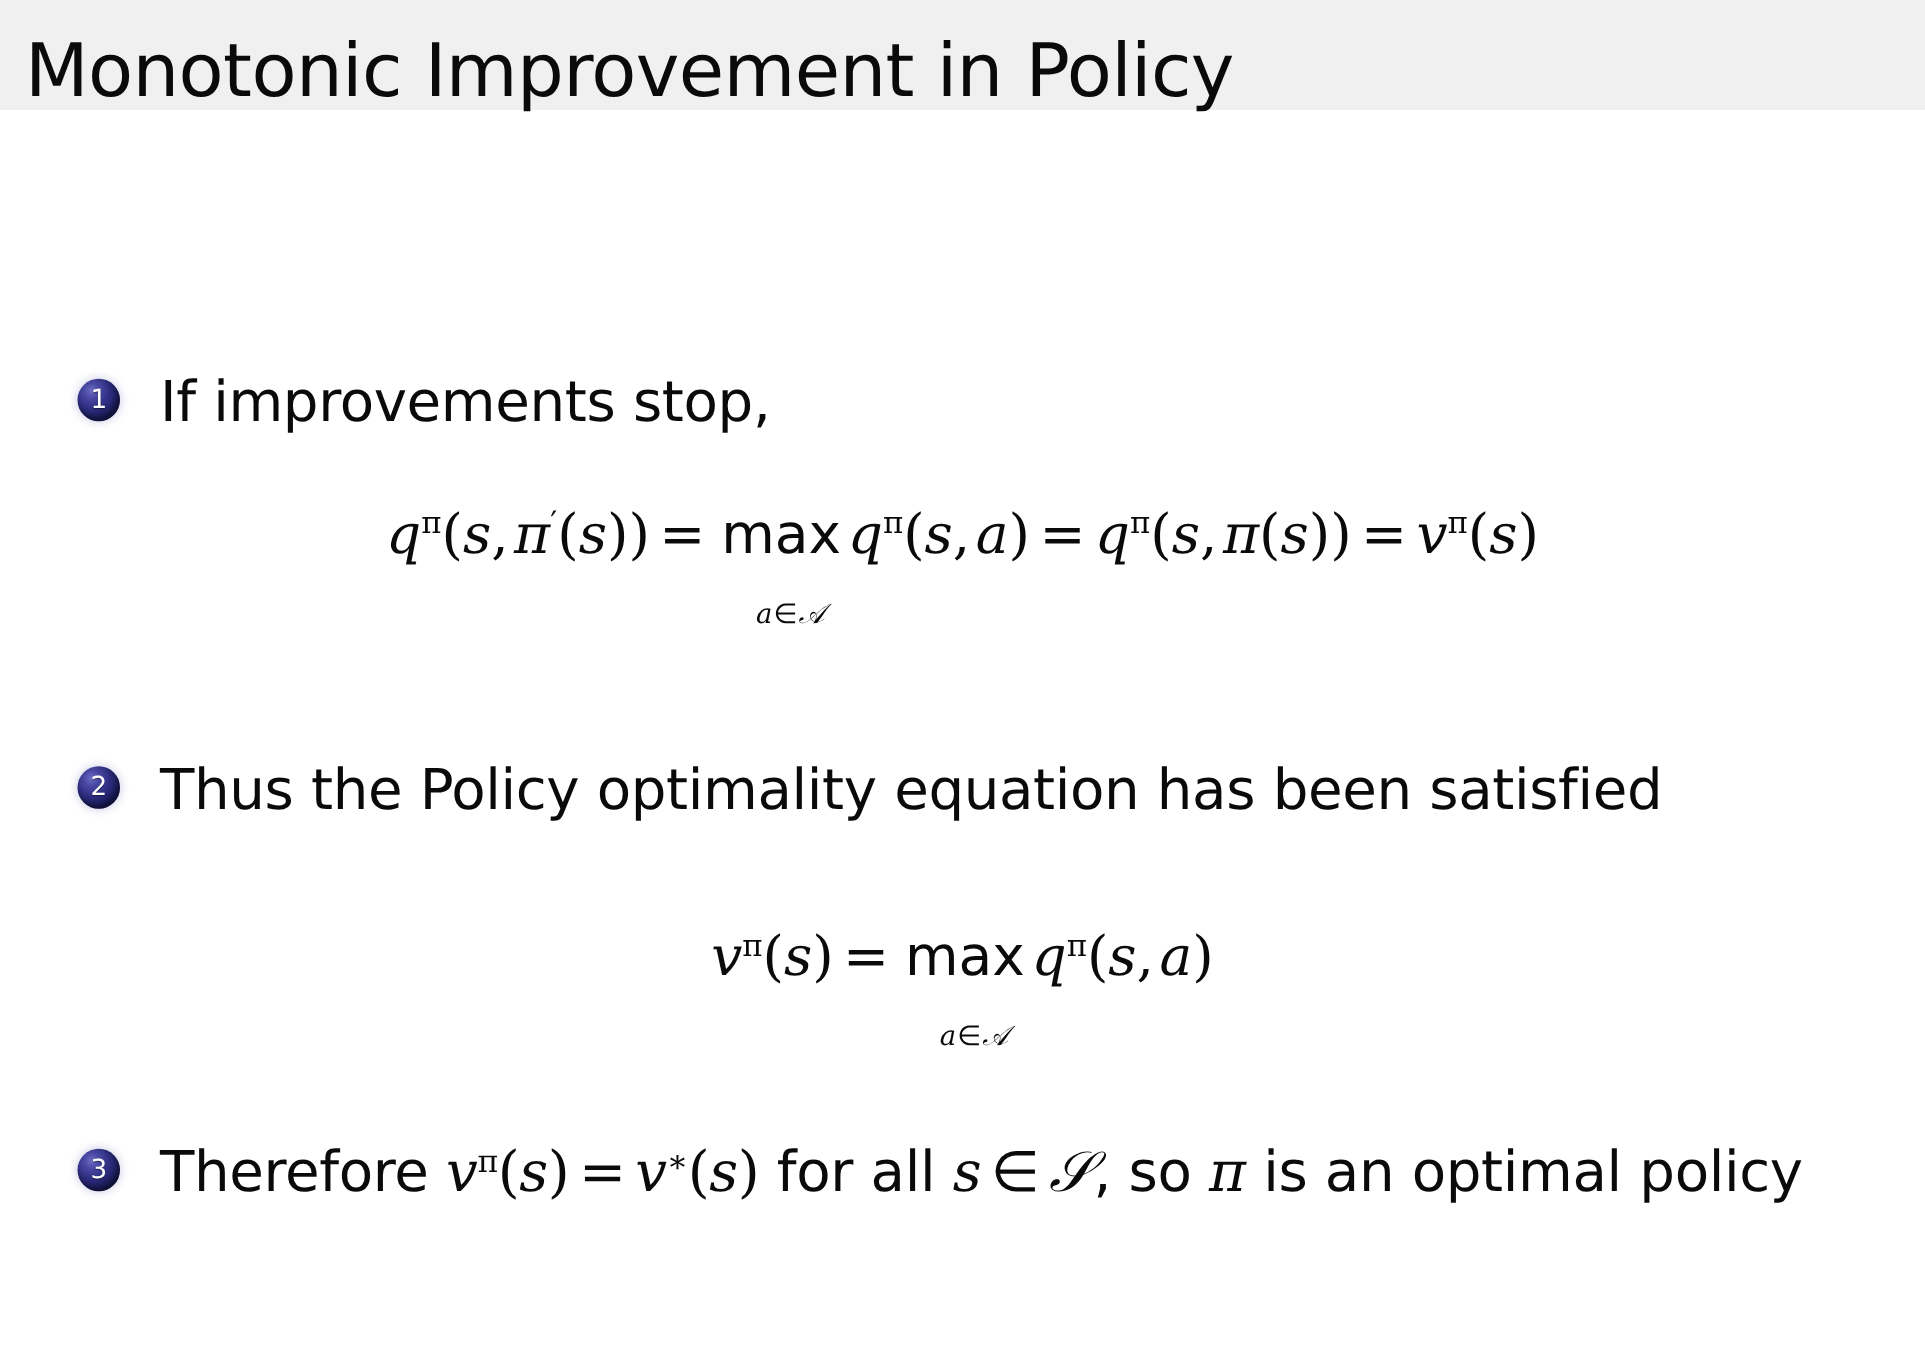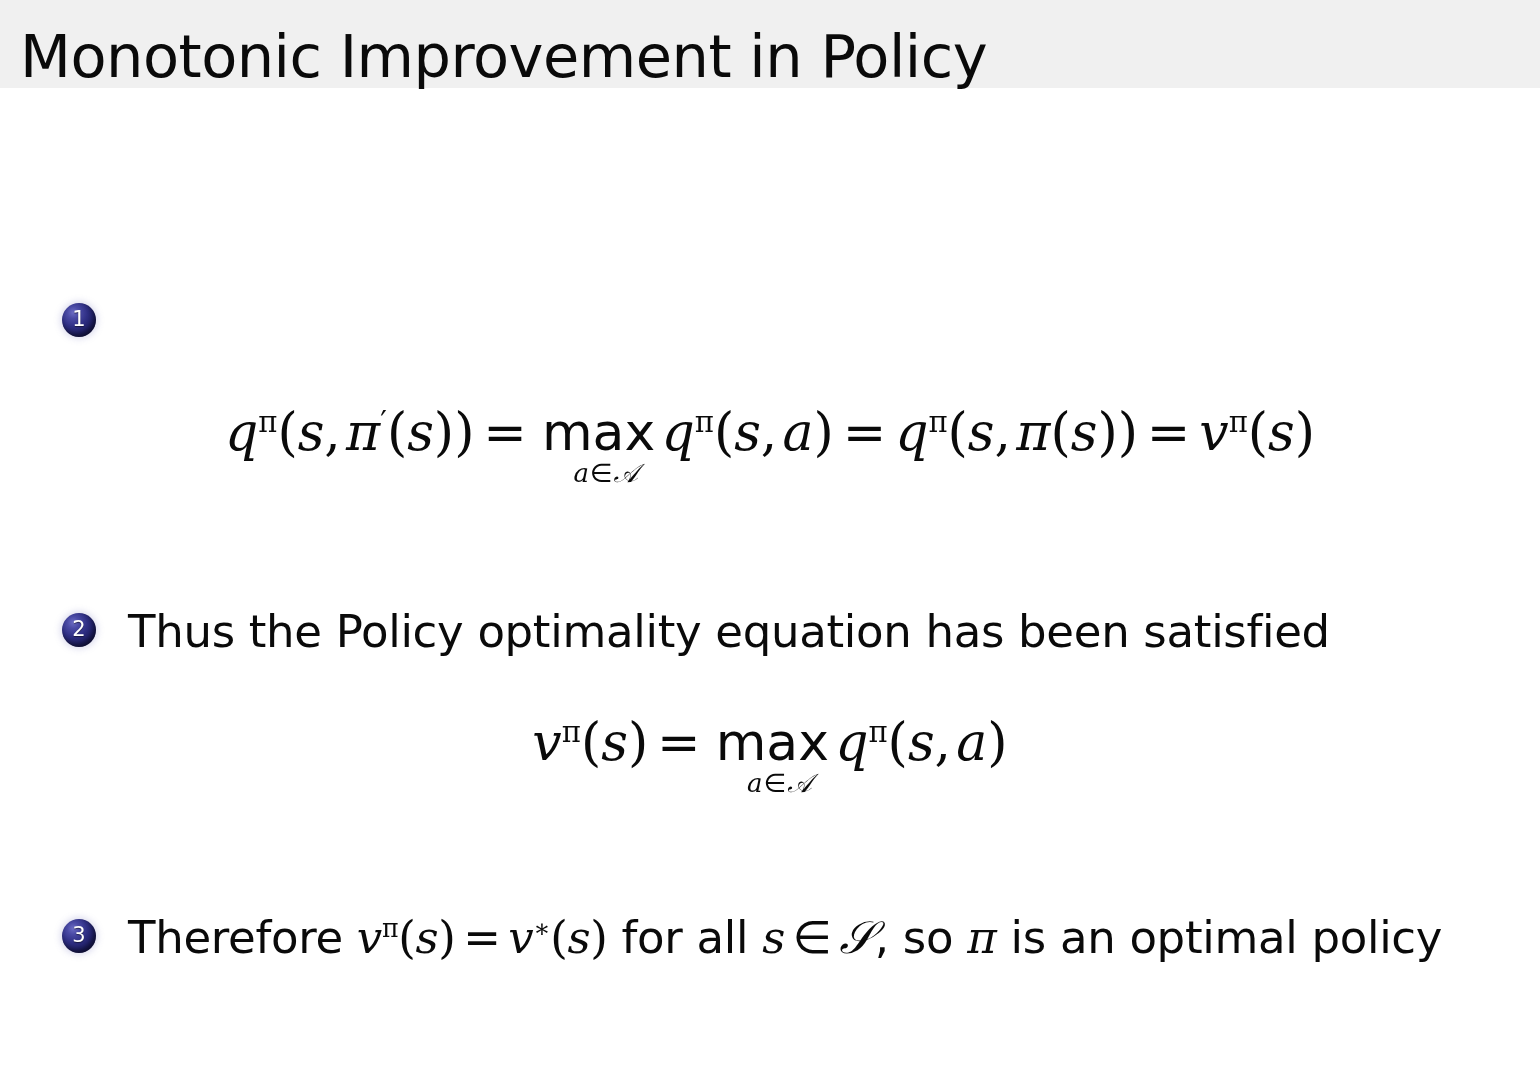--- a/index.html
+++ b/index.html
@@ -131,33 +131,34 @@
     font-family: "DejaVu Serif", serif;
     font-style: italic;
     letter-spacing: 0.02em;
   }
 
   
   .eq-display {
     position: absolute;
     width: 1540px;
     text-align: center;
-    font-size: 52px;
+    font-size: 44px;
     line-height: 1;
     color: #0a0a0a;
     white-space: nowrap;
   }
   .maxop {
     display: inline-flex;
     flex-direction: column;
     align-items: center;
     vertical-align: baseline;
     position: relative;
     top: 0;
     margin: 0 0.12em;
+    gap: 29px;
   }
   .maxop .max-main {
     font-family: "DejaVu Sans", sans-serif;
     font-style: normal;
     font-size: 1em;
     line-height: 1;
   }
   .maxop .max-sub {
     font-size: 0.50em;
     font-family: "DejaVu Serif", serif;
@@ -180,20 +181,21 @@
   <div class="slide-title">Monotonic Improvement in Policy</div>
 </div>
 
 <div class="slide-body">
 
   <div class="enum-item" style="top:174px;">
     <div class="enum-row">
       <div class="badge">
         <span class="badge-num">1</span>
       </div>
+      <span class="item-text">If improvements stop,</span>
     </div>
   </div>
 
   <div class="eq-display" style="top:282px;">
     <span class="nowrap">
       <span class="math">q<sup class="sup">π</sup></span><span class="paren">(</span><span class="math">s</span><span class="paren">, </span><span class="math">π<sup class="sup">′</sup></span><span class="paren">(</span><span class="math">s</span><span class="paren">))</span><span class="op-eq">=</span><span class="maxop">
           <span class="max-main">max</span>
           <span class="max-sub"><span class="math">a</span><span class="in">∈</span><span class="cal">𝒜</span></span>
         </span><span class="math">q<sup class="sup">π</sup></span><span class="paren">(</span><span class="math">s</span><span class="paren">, </span><span class="math">a</span><span class="paren">)</span><span class="op-eq">=</span><span class="math">q<sup class="sup">π</sup></span><span class="paren">(</span><span class="math">s</span><span class="paren">, </span><span class="math">π</span><span class="paren">(</span><span class="math">s</span><span class="paren">))</span><span class="op-eq">=</span><span class="math">v<sup class="sup">π</sup></span><span class="paren">(</span><span class="math">s</span><span class="paren">)</span>
     </span>
@@ -201,21 +203,21 @@
 
   <div class="enum-item" style="top:484px;">
     <div class="enum-row">
       <div class="badge">
         <span class="badge-num">2</span>
       </div>
       <span class="item-text">Thus the Policy optimality equation has been satisfied</span>
     </div>
   </div>
 
-  <div class="eq-display" style="top:592px;">
+  <div class="eq-display" style="top:620px;">
     <span class="nowrap">
       <span class="math">v<sup class="sup">π</sup></span><span class="paren">(</span><span class="math">s</span><span class="paren">)</span><span class="op-eq">=</span><span class="maxop">
           <span class="max-main">max</span>
           <span class="max-sub"><span class="math">a</span><span class="in">∈</span><span class="cal">𝒜</span></span>
         </span><span class="math">q<sup class="sup">π</sup></span><span class="paren">(</span><span class="math">s</span><span class="paren">, </span><span class="math">a</span><span class="paren">)</span>
     </span>
   </div>
 
   <div class="enum-item" style="top:790px;">
     <div class="enum-row">

